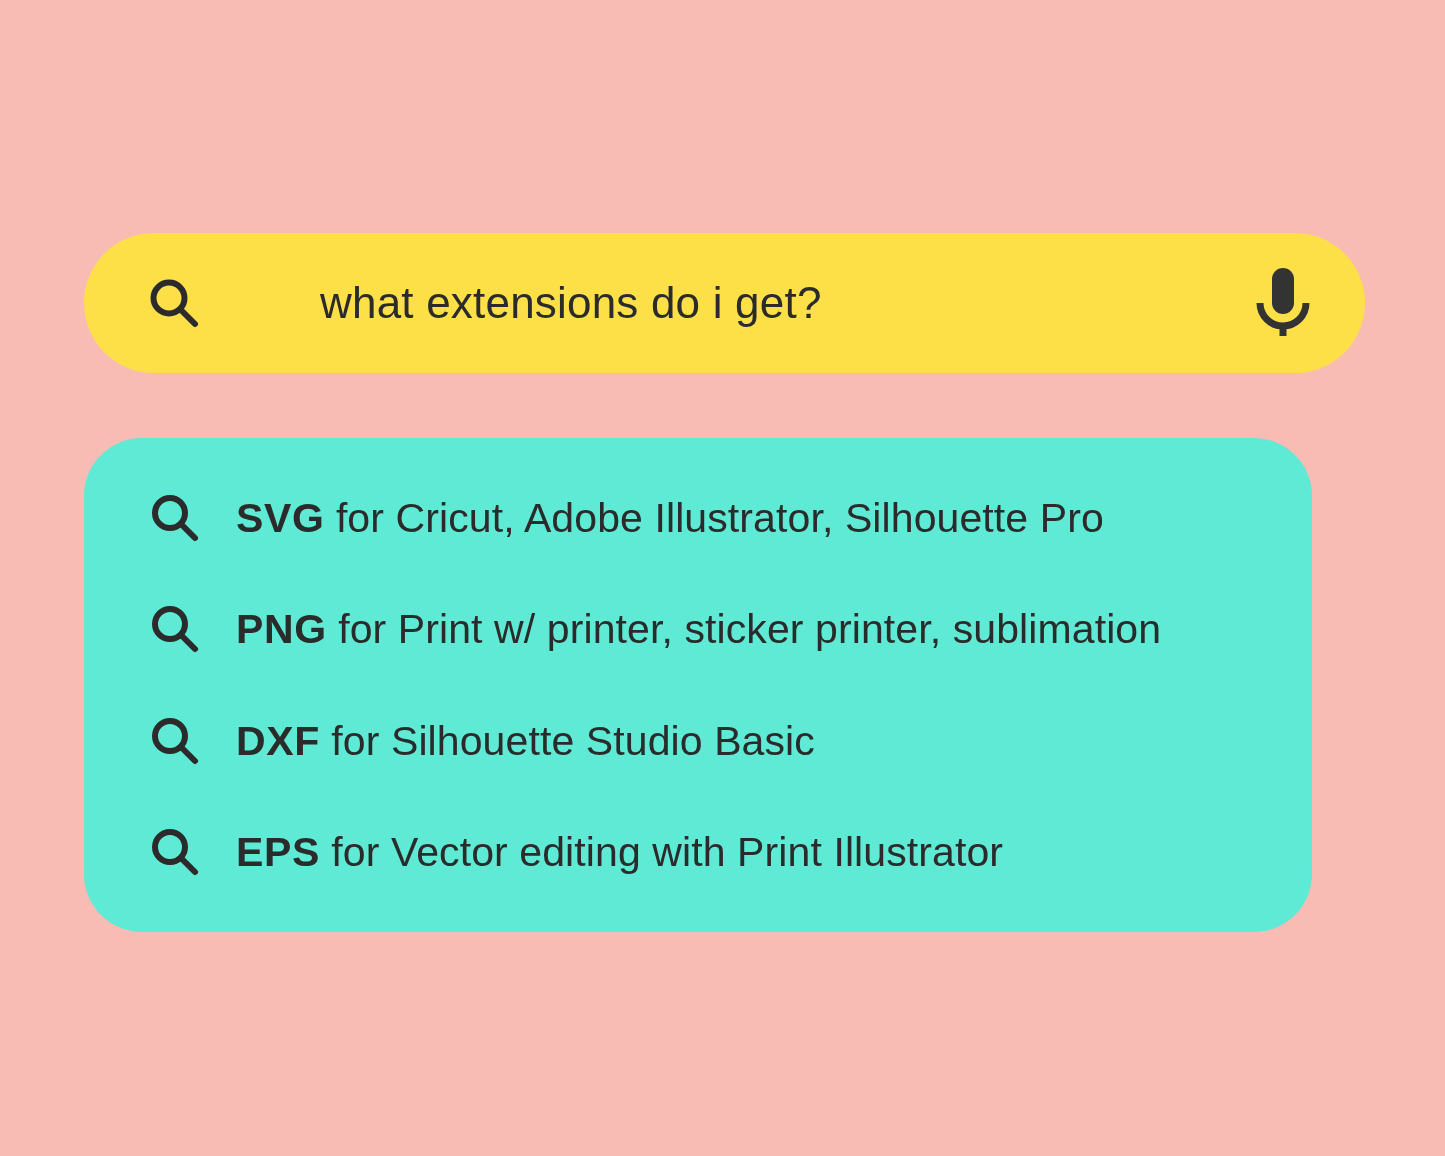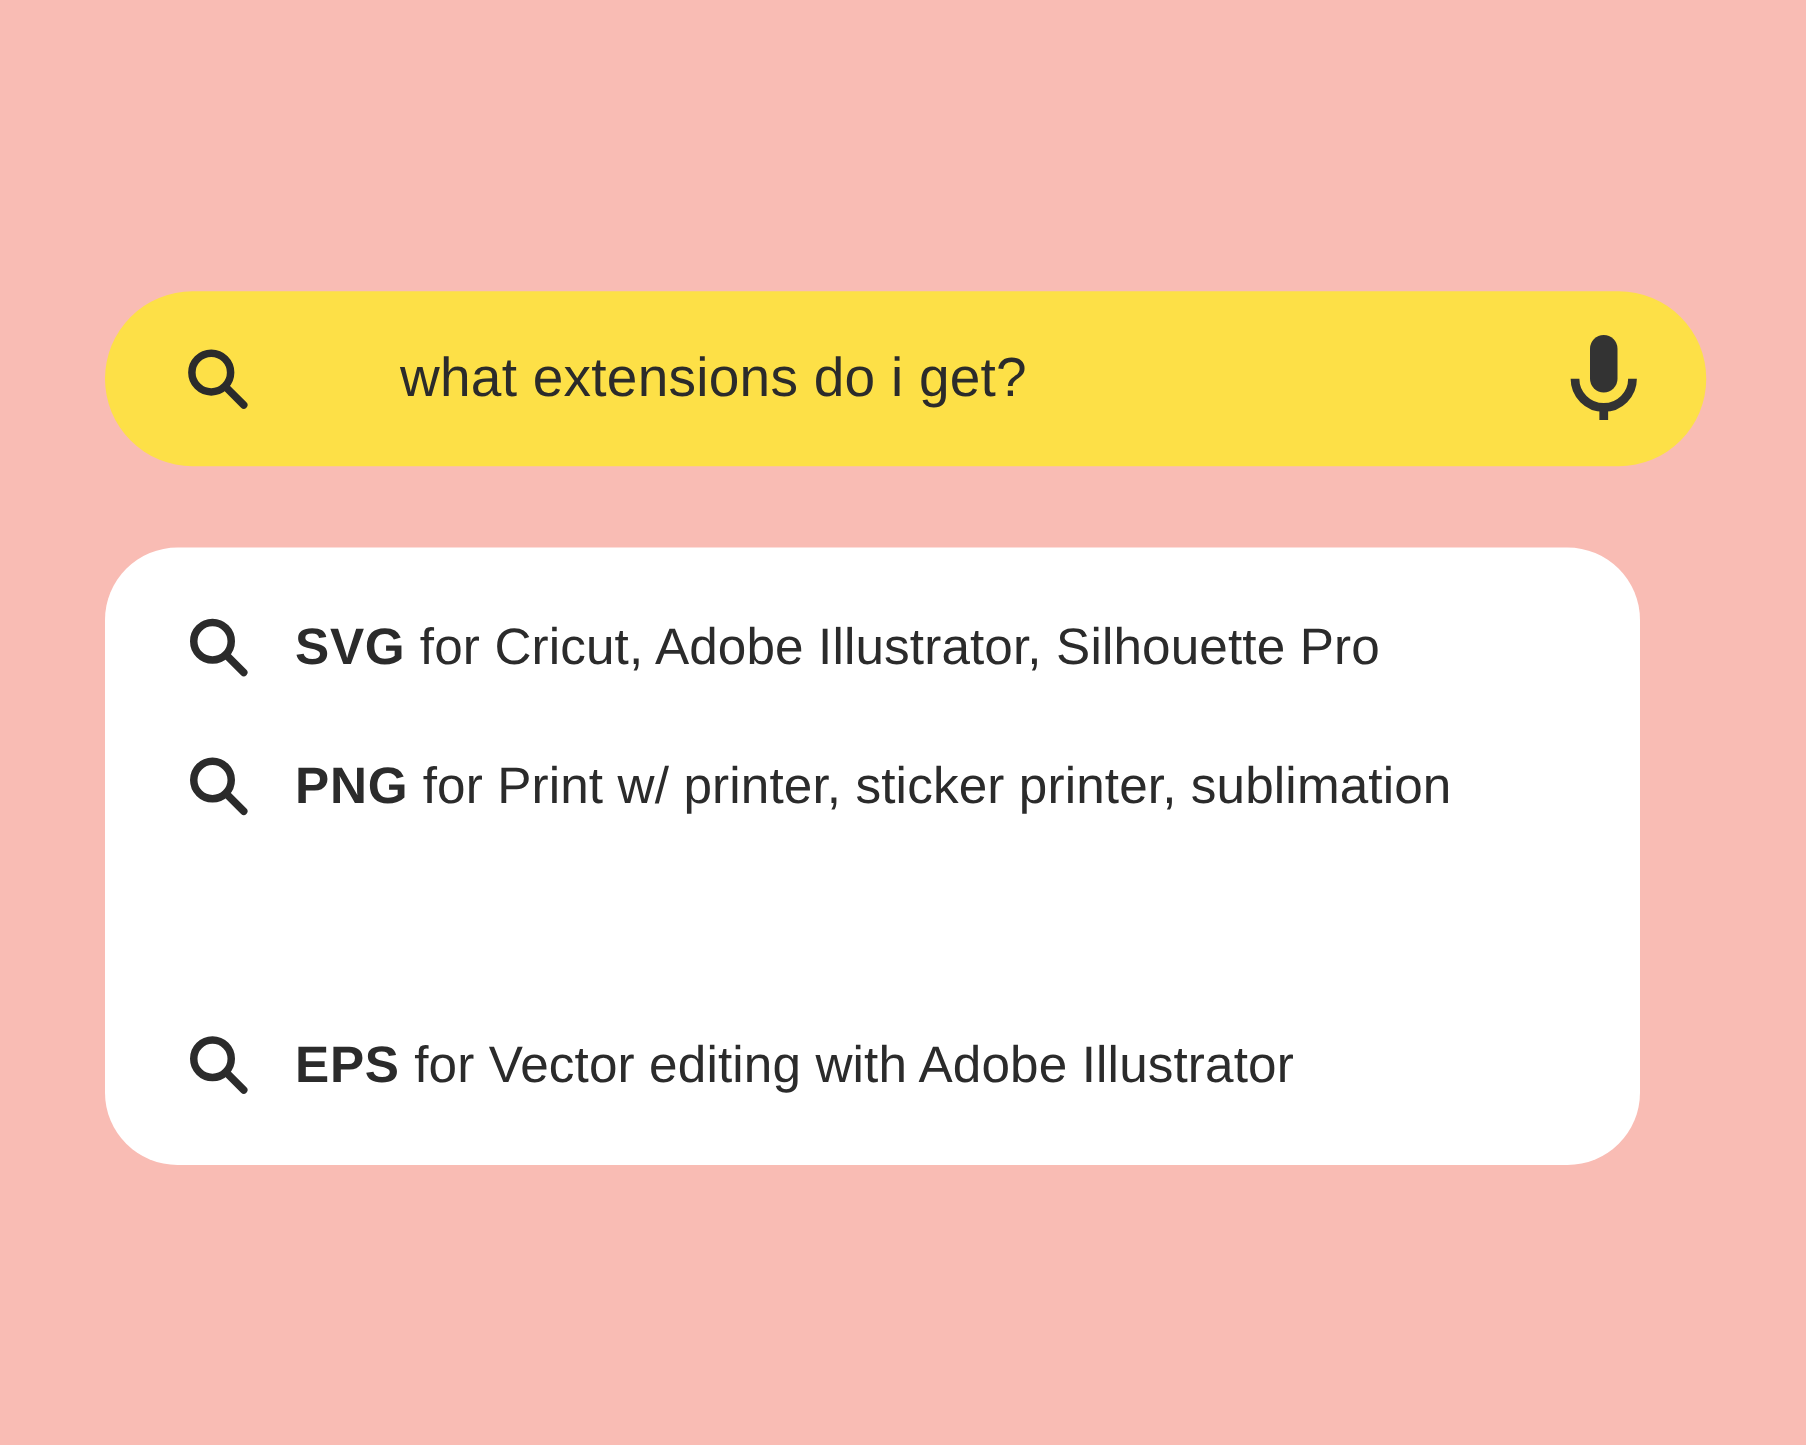--- a/index.html
+++ b/index.html
@@ -59,21 +59,21 @@
     cursor: pointer;
   }
 
   
   #suggestions-card {
     position: absolute;
     left: 84px;
     top: 438px;
     width: 1228px;
     height: 494px;
-    background: #ffffff;
+    background: #5eead4;
     border-radius: 58px;
     box-sizing: border-box;
   }
   .suggestion-row {
     position: absolute;
     left: 0;
     width: 100%;
     height: 64px;
     display: flex;
     align-items: center;
@@ -148,26 +148,37 @@
       <svg width="50" height="50" viewBox="0 0 50 50" aria-hidden="true">
         <circle cx="20" cy="20" r="15" fill="none" stroke="#2b2b2b" stroke-width="6"></circle>
         <line x1="31" y1="31" x2="45" y2="45" stroke="#2b2b2b" stroke-width="6" stroke-linecap="round"></line>
       </svg>
     </span>
     <span class="suggestion-text">
       <span class="ext">PNG</span><span class="desc"> for Print w/ printer, sticker printer, sublimation</span>
     </span>
   </div>
 
+  <div class="suggestion-row" id="row-2">
+    <span class="row-icon">
+      <svg width="50" height="50" viewBox="0 0 50 50" aria-hidden="true">
+        <circle cx="20" cy="20" r="15" fill="none" stroke="#2b2b2b" stroke-width="6"></circle>
+        <line x1="31" y1="31" x2="45" y2="45" stroke="#2b2b2b" stroke-width="6" stroke-linecap="round"></line>
+      </svg>
+    </span>
+    <span class="suggestion-text">
+      <span class="ext">DXF</span><span class="desc"> for Silhouette Studio Basic</span>
+    </span>
+  </div>
 
   <div class="suggestion-row" id="row-3">
     <span class="row-icon">
       <svg width="50" height="50" viewBox="0 0 50 50" aria-hidden="true">
         <circle cx="20" cy="20" r="15" fill="none" stroke="#2b2b2b" stroke-width="6"></circle>
         <line x1="31" y1="31" x2="45" y2="45" stroke="#2b2b2b" stroke-width="6" stroke-linecap="round"></line>
       </svg>
     </span>
     <span class="suggestion-text">
-      <span class="ext">EPS</span><span class="desc"> for Vector editing with Adobe Illustrator</span>
+      <span class="ext">EPS</span><span class="desc"> for Vector editing with Print Illustrator</span>
     </span>
   </div>
 
 </div>
 
 </body></html>

